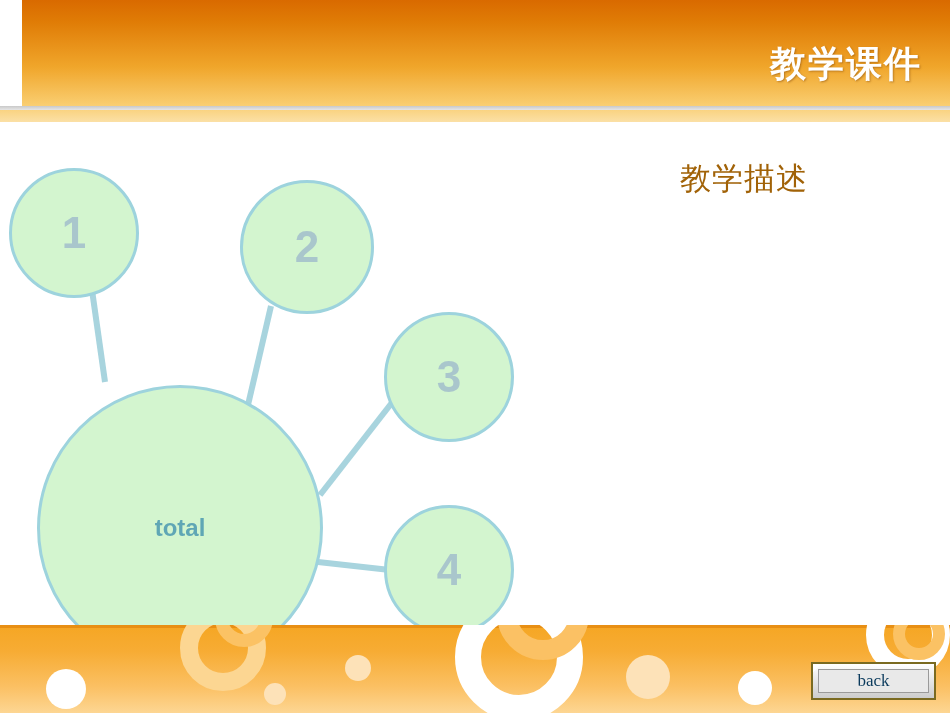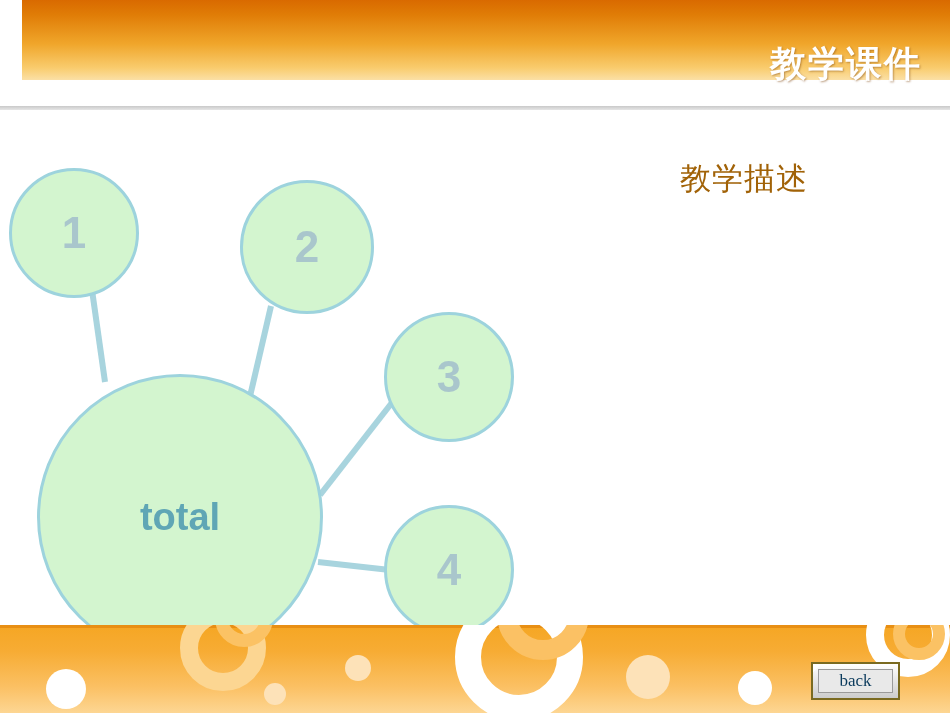--- a/index.html
+++ b/index.html
@@ -14,21 +14,21 @@
     overflow: hidden;
     background: #ffffff;
     font-family: "Liberation Sans", sans-serif;
   }
 
   
   #header {
     position: absolute;
     left: 0; top: 0;
     width: 950px;
-    height: 80px;
+    height: 122px;
     background: linear-gradient(to bottom, #d96a00 0%, #e07c06 18%, #f0a62b 55%, #f9cc6e 85%, #fbe0a6 100%);
   }
   #header-left-notch {
     position: absolute;
     left: 0; top: 0;
     width: 22px;
     height: 106px;
     background: #ffffff;
     border-bottom-right-radius: 0;
   }
@@ -112,21 +112,21 @@
     position: absolute;
     border-radius: 50%;
     box-sizing: border-box;
   }
 
   
   #back-button {
     position: absolute;
     left: 811px;
     top: 662px;
-    width: 89px;
+    width: 125px;
     height: 38px;
     background: linear-gradient(to bottom, #f5f5f5 0%, #e0e0e0 100%);
     border: 2px solid #7a6a20;
     box-sizing: border-box;
     cursor: pointer;
     text-align: right;
   }
   #back-button::before {
     content: "";
     position: absolute;
@@ -171,21 +171,21 @@
   <div id="section-heading">教学描述</div>
 
   <div id="diagram">
     <svg width="620" height="560" viewBox="0 0 620 560" style="position:absolute;left:0;top:0;">
       <line x1="105" y1="272" x2="92" y2="180" stroke="#a8d4de" stroke-width="6"></line>
       <line x1="228" y1="381" x2="271" y2="196" stroke="#a8d4de" stroke-width="6"></line>
       <line x1="320" y1="385" x2="394" y2="290" stroke="#a8d4de" stroke-width="6"></line>
       <line x1="318" y1="452" x2="390" y2="460" stroke="#a8d4de" stroke-width="6"></line>
     </svg>
 
-    <div class="bubble total" style="left:37px; top:264px; width:286px; height:286px; font-size:38px;text-align:right;">
+    <div class="bubble total" style="left:37px; top:275px; width:286px; height:286px; font-size:24px;text-align:right;">
       <span>total</span>
     </div>
 
     <div class="bubble" style="left:9px; top:58px; width:130px; height:130px; font-size:44px;">
       <span>1</span>
     </div>
 
     <div class="bubble" style="left:240px; top:70px; width:134px; height:134px; font-size:44px;">
       <span>2</span>
     </div>

